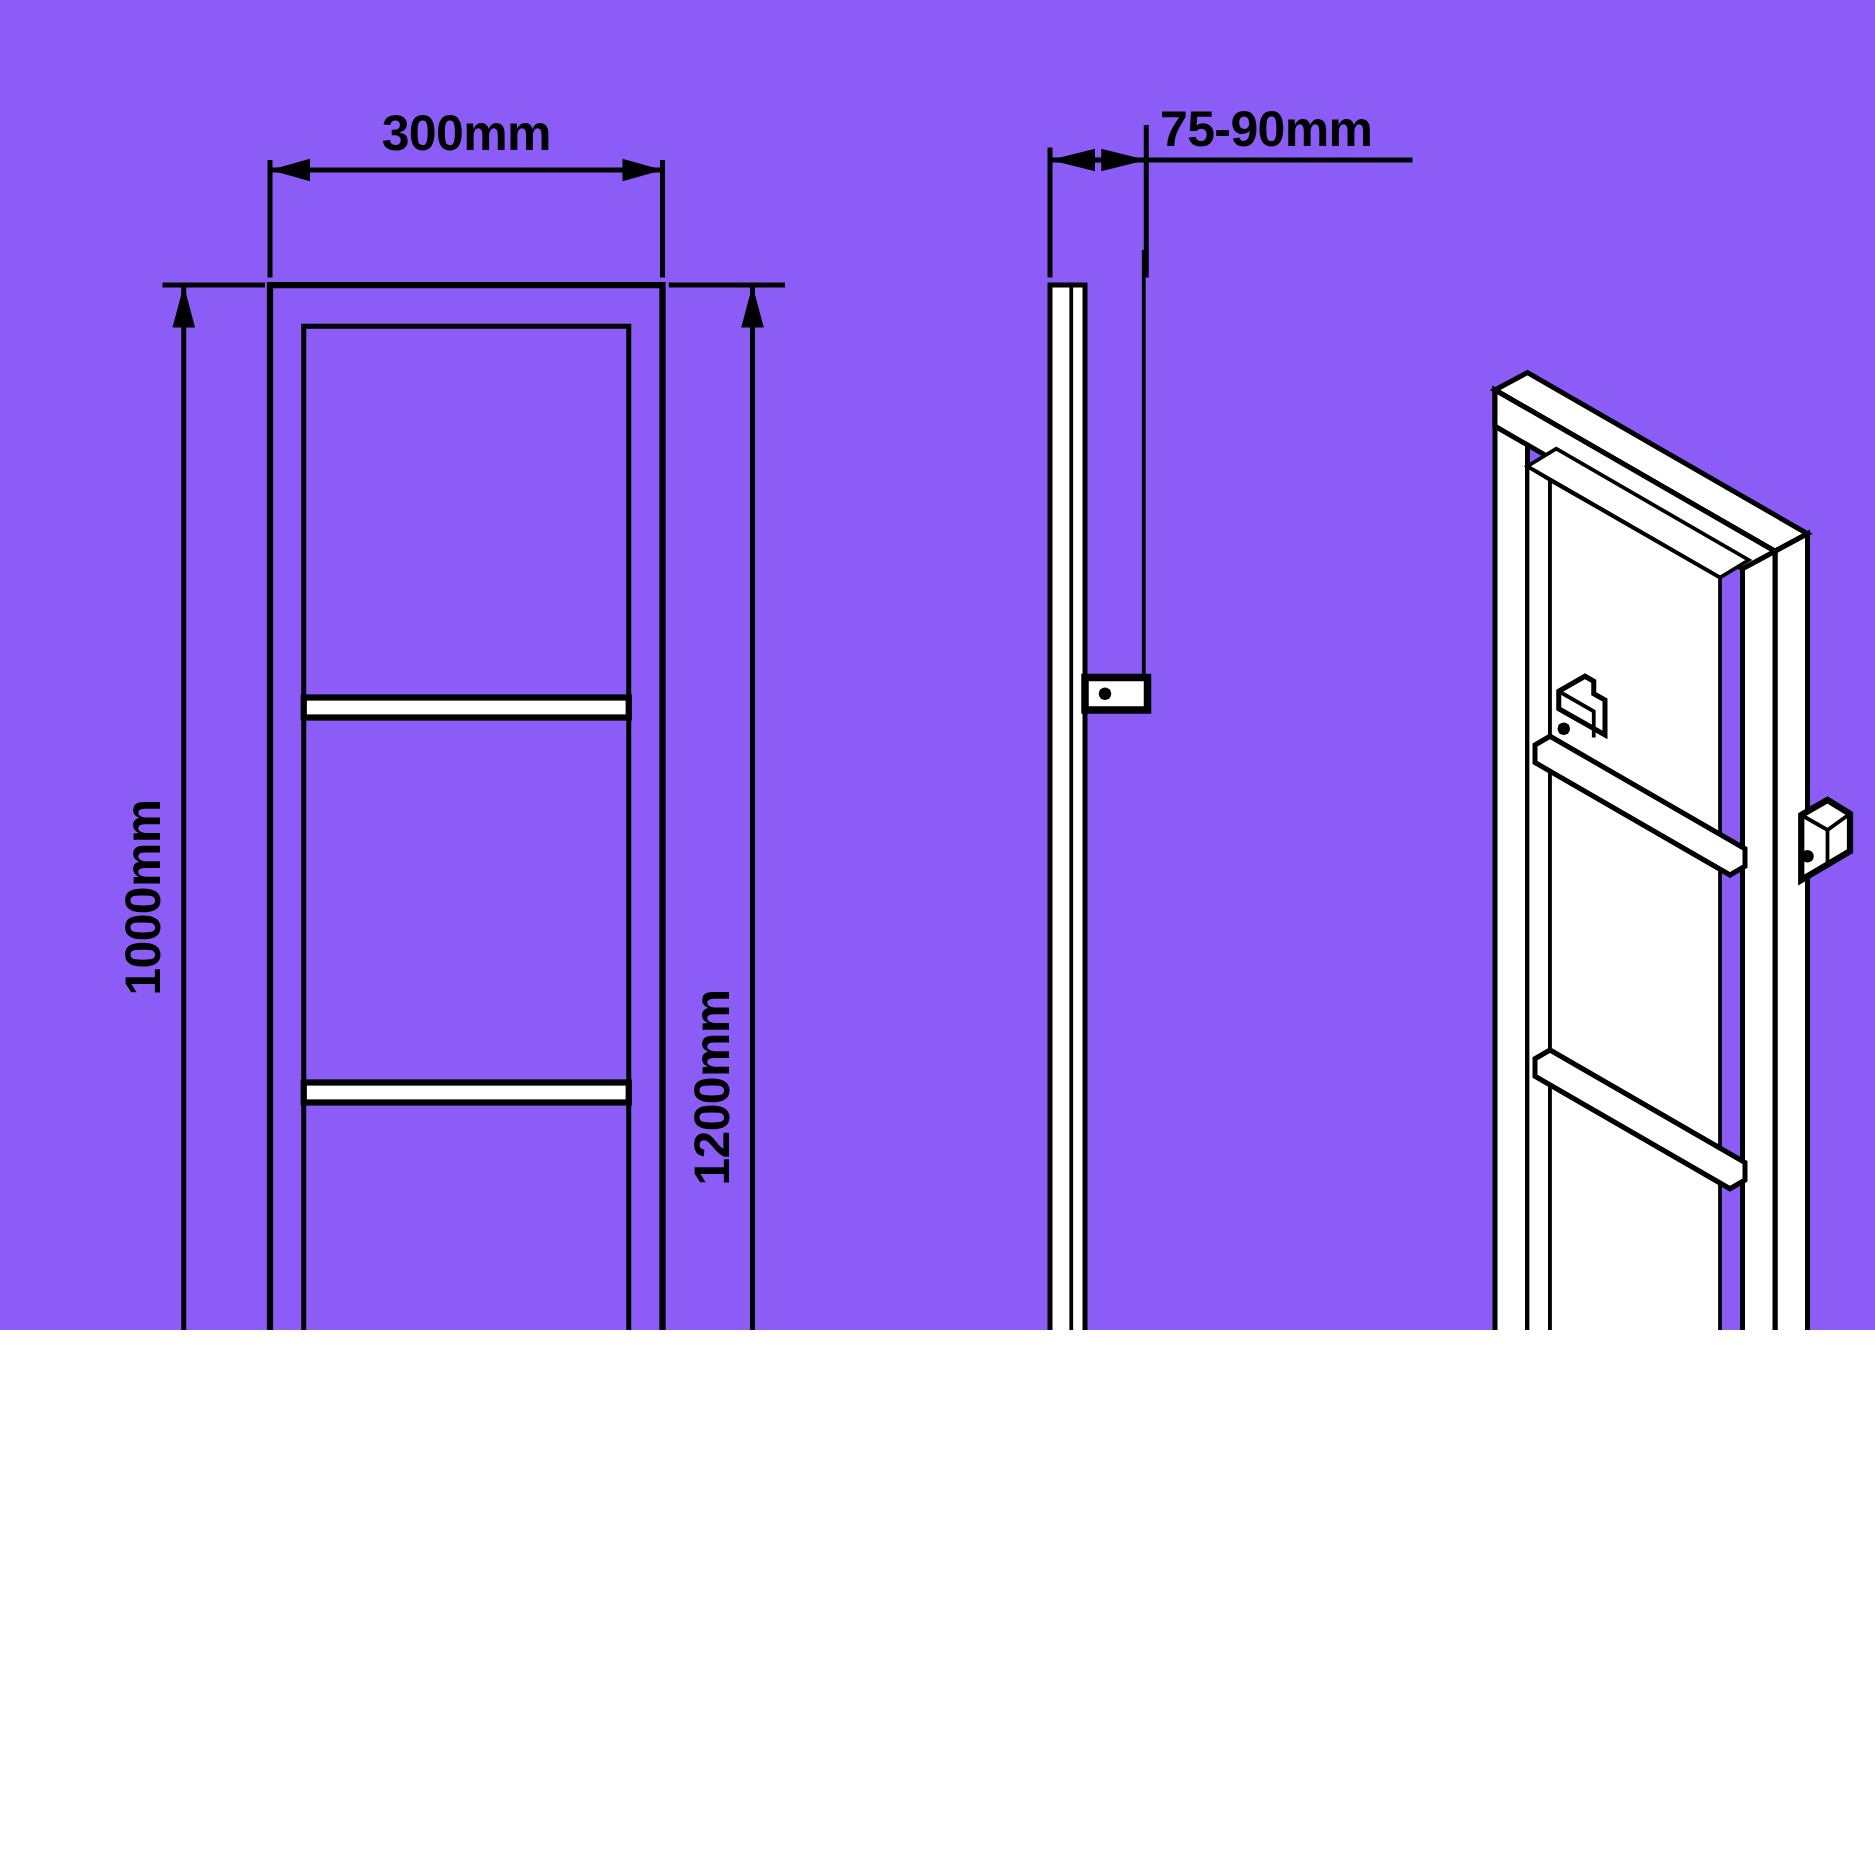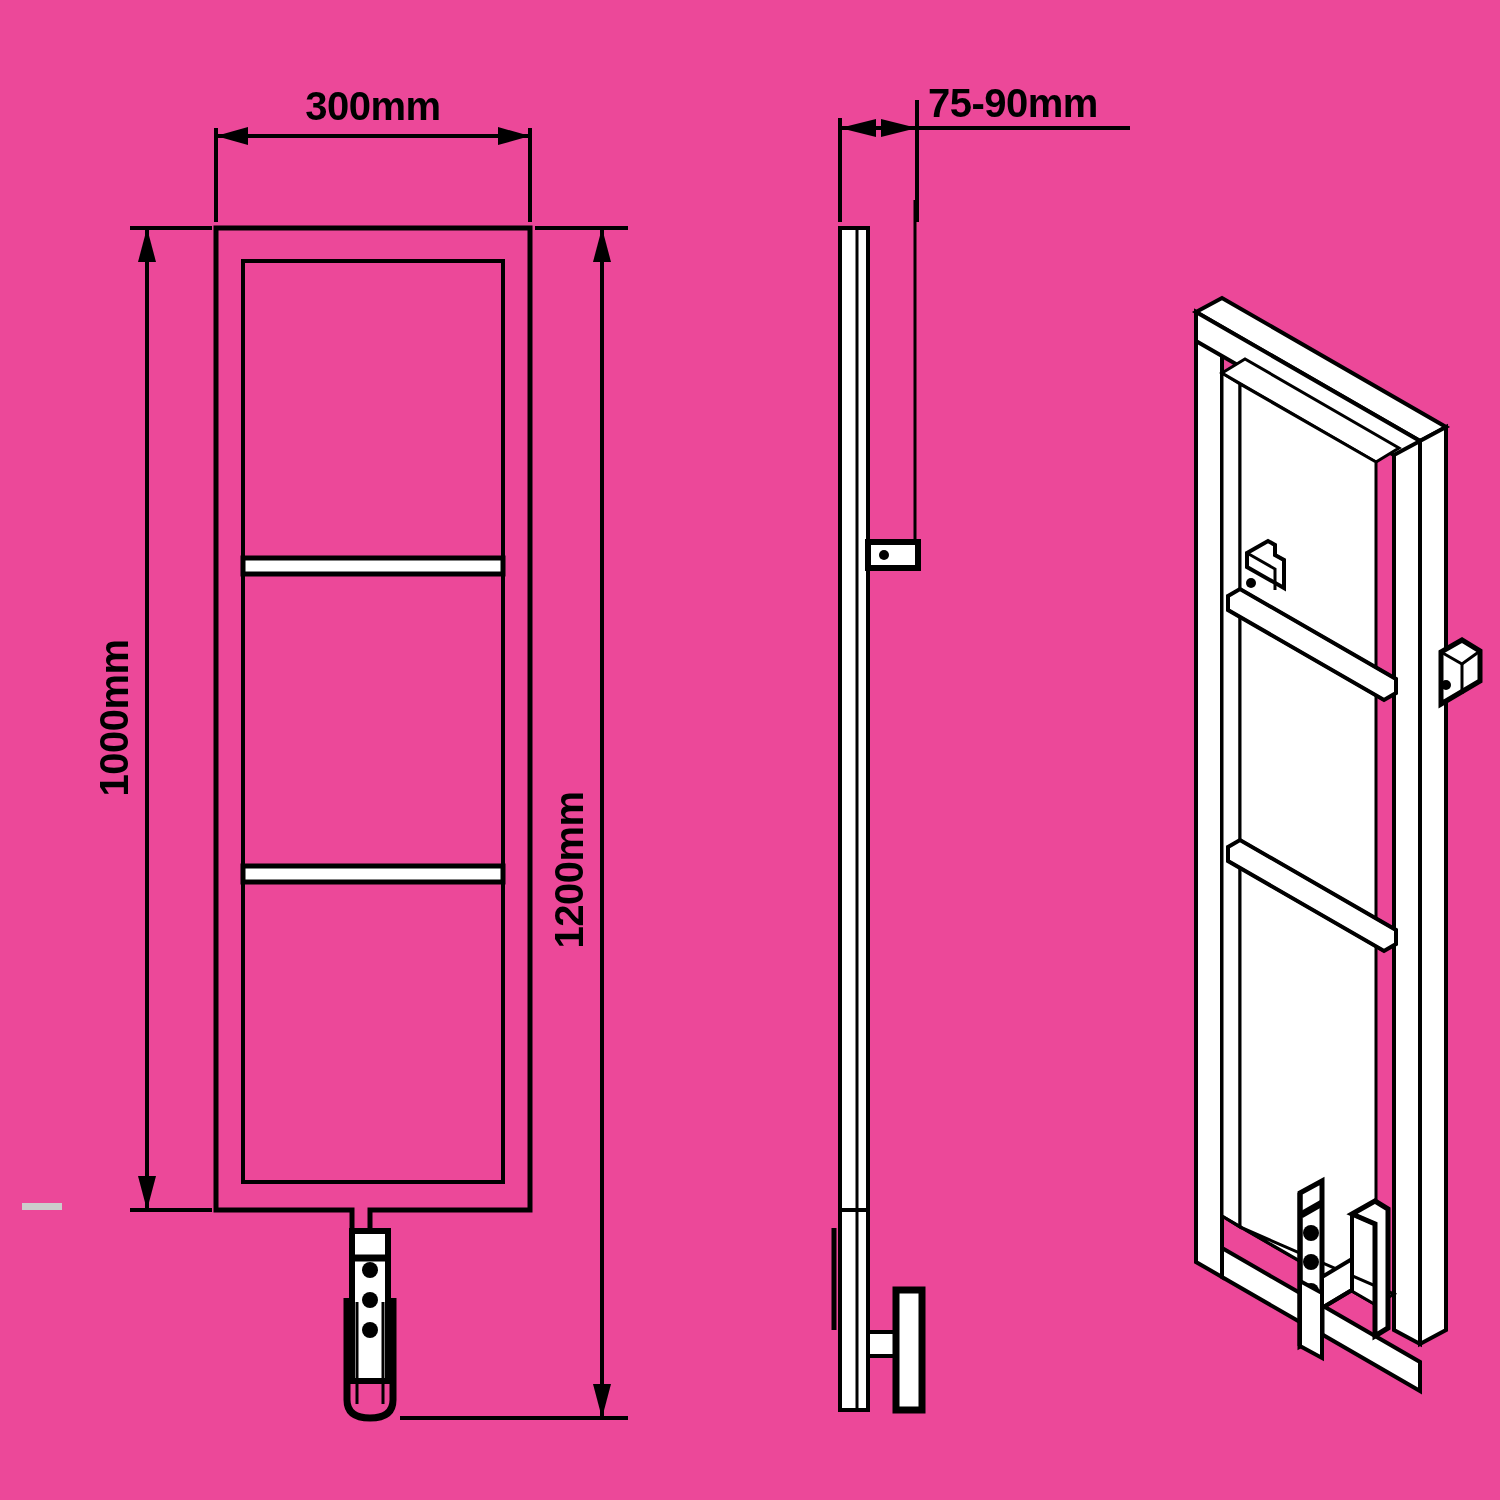--- a/index.html
+++ b/index.html
@@ -6,22 +6,22 @@
     margin: 0;
     padding: 0;
     background: #ffffff;
   }
   body {
     font-family: "Liberation Sans", sans-serif;
   }
   #sheet {
     position: relative;
     width: 1500px;
-    height: 1500px;
-    background: #ec4899;
+    height: 1064px;
+    background: #8b5cf6;
     overflow: hidden;
     text-align: right;
   }
   #sheet svg {
     position: absolute;
     top: 0;
     left: 0;
   }
   .dimtext {
     font-family: "Liberation Sans", sans-serif;

